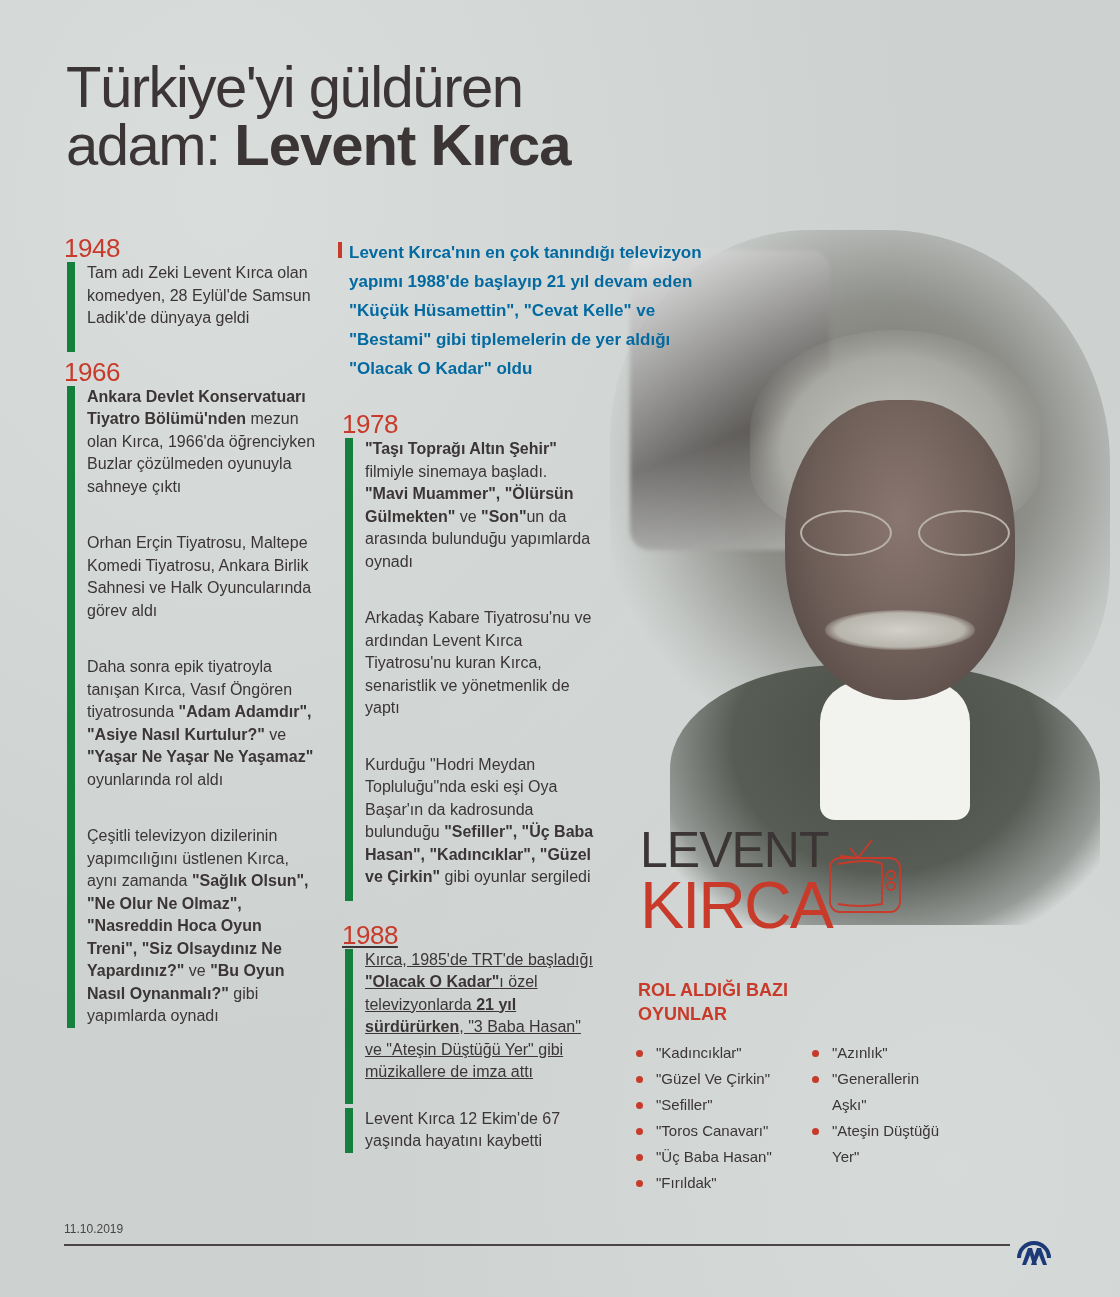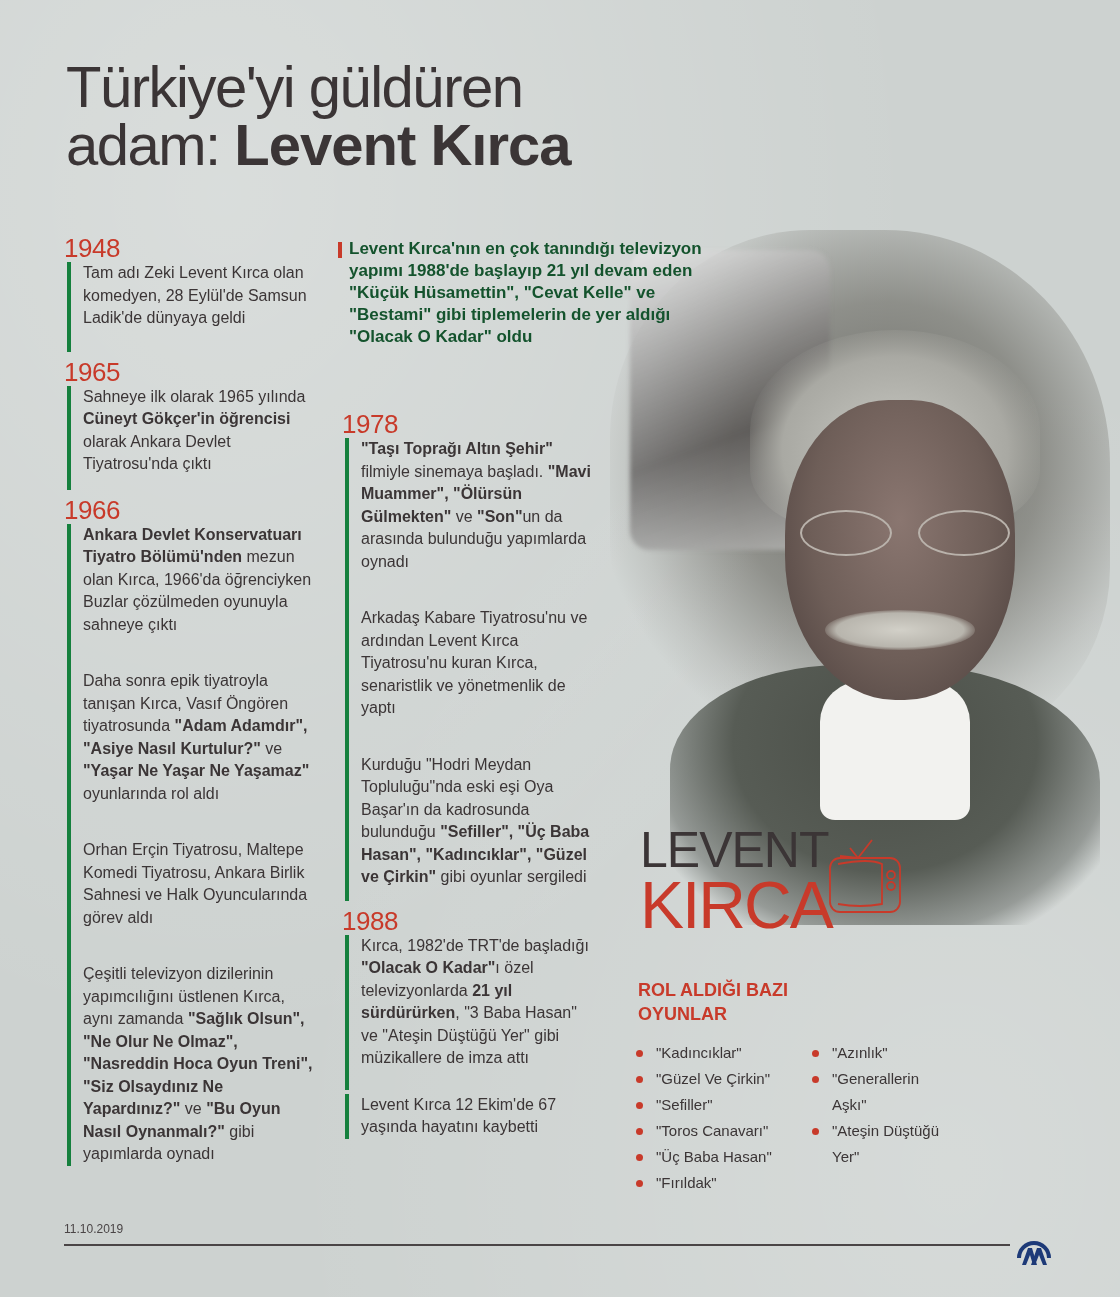--- a/index.html
+++ b/index.html
@@ -53,33 +53,33 @@
     background: #f2f2ef; border-radius: 30% 30% 10% 10%; }
 
   
   .col { position: absolute; }
   .entry { position: relative; }
   .year {
     color: #c83a2a; font-size: 26px; line-height: 28px; font-weight: 400;
     letter-spacing: -0.5px; margin-left: -2px;
   }
   .body {
-    border-left: 4px solid #15803d;
+    border-left: 8px solid #15803d;
     padding-left: 12px; margin-left: 1px;
     font-size: 16px; line-height: 22.5px; color: #3b3536;
   }
   .body p + p { margin-top: 34px; }
   .body b { font-weight: 700; }
 
   .left-col { left: 66px; top: 234px; width: 250px; }
   .mid-col  { left: 344px; top: 410px; width: 250px; }
 
   .intro {
     position: absolute; left: 338px; top: 238px; width: 380px;
-    font-size: 17px; line-height: 22px; font-weight: 700; color: #14532d;
+    font-size: 17px; line-height: 29px; font-weight: 700; color: #0369a1;
     padding-left: 11px;
   }
   .intro::before {
     content: ""; position: absolute; left: 0; top: 4px; width: 4px; height: 16px; background: #c83a2a;
   }
 
   
   .logo { position: absolute; left: 640px; top: 828px; }
   .logo .l1 { font-size: 50px; line-height: 44px; color: #3b3536; letter-spacing: -1px; }
   .logo .l2 { font-size: 66px; line-height: 62px; color: #c83a2a; letter-spacing: -2px; margin-top: 2px; }
@@ -128,49 +128,43 @@
 <div class="intro">Levent Kırca'nın en çok tanındığı televizyon yapımı 1988'de başlayıp 21 yıl devam eden "Küçük Hüsamettin", "Cevat Kelle" ve "Bestami" gibi tiplemelerin de yer aldığı "Olacak O Kadar" oldu</div>
 
 <div class="col left-col">
   <div class="entry">
     <div class="year">1948</div>
     <div class="body" style="padding-bottom:22px;">
       <p>Tam adı Zeki Levent Kırca olan komedyen, 28 Eylül'de Samsun Ladik'de dünyaya geldi</p>
     </div>
   </div>
   <div class="entry" style="margin-top:6px;">
-    <div class="year">1965</div>
-    <div class="body" style="padding-bottom:14px;">
-      <p><span>Sahneye ilk olarak 1965 yılında </span><b>Cüneyt Gökçer'in öğrencisi</b><span> olarak Ankara Devlet Tiyatrosu'nda çıktı</span></p>
-    </div>
-  </div>
-  <div class="entry" style="margin-top:6px;">
     <div class="year">1966</div>
     <div class="body">
       <p><b>Ankara Devlet Konservatuarı Tiyatro Bölümü'nden</b><span> mezun olan Kırca, 1966'da öğrenciyken Buzlar çözülmeden oyunuyla sahneye çıktı</span></p>
+      <p>Orhan Erçin Tiyatrosu, Maltepe Komedi Tiyatrosu, Ankara Birlik Sahnesi ve Halk Oyuncularında görev aldı</p>
       <p><span>Daha sonra epik tiyatroyla tanışan Kırca, Vasıf Öngören tiyatrosunda </span><b>"Adam Adamdır", "Asiye Nasıl Kurtulur?"</b><span> ve </span><b>"Yaşar Ne Yaşar Ne Yaşamaz"</b><span> oyunlarında rol aldı</span></p>
-      <p>Orhan Erçin Tiyatrosu, Maltepe Komedi Tiyatrosu, Ankara Birlik Sahnesi ve Halk Oyuncularında görev aldı</p>
       <p><span>Çeşitli televizyon dizilerinin yapımcılığını üstlenen Kırca, aynı zamanda </span><b>"Sağlık Olsun", "Ne Olur Ne Olmaz", "Nasreddin Hoca Oyun Treni", "Siz Olsaydınız Ne Yapardınız?"</b><span> ve </span><b>"Bu Oyun Nasıl Oynanmalı?"</b><span> gibi yapımlarda oynadı</span></p>
     </div>
   </div>
 </div>
 
 <div class="col mid-col">
   <div class="entry">
     <div class="year">1978</div>
     <div class="body" style="padding-bottom:12px;">
       <p><b>"Taşı Toprağı Altın Şehir"</b><span> filmiyle sinemaya başladı. </span><b>"Mavi Muammer", "Ölürsün Gülmekten"</b><span> ve </span><b>"Son"</b><span>un da arasında bulunduğu yapımlarda oynadı</span></p>
       <p>Arkadaş Kabare Tiyatrosu'nu ve ardından Levent Kırca Tiyatrosu'nu kuran Kırca, senaristlik ve yönetmenlik de yaptı</p>
       <p><span>Kurduğu "Hodri Meydan Topluluğu"nda eski eşi Oya Başar'ın da kadrosunda bulunduğu </span><b>"Sefiller", "Üç Baba Hasan", "Kadıncıklar", "Güzel ve Çirkin"</b><span> gibi oyunlar sergiledi</span></p>
     </div>
   </div>
-  <div class="entry" style="margin-top:6px;">
+  <div class="entry" style="margin-top:20px;text-decoration:underline;">
     <div class="year">1988</div>
     <div class="body" style="padding-bottom:20px;">
-      <p><span>Kırca, 1982'de TRT'de başladığı </span><b>"Olacak O Kadar"</b><span>ı özel televizyonlarda </span><b>21 yıl sürdürürken</b><span>, "3 Baba Hasan" ve "Ateşin Düştüğü Yer" gibi müzikallere de imza attı</span></p>
+      <p><span>Kırca, 1985'de TRT'de başladığı </span><b>"Olacak O Kadar"</b><span>ı özel televizyonlarda </span><b>21 yıl sürdürürken</b><span>, "3 Baba Hasan" ve "Ateşin Düştüğü Yer" gibi müzikallere de imza attı</span></p>
     </div>
   </div>
   <div class="entry" style="margin-top:4px;">
     <div class="body">
       <p>Levent Kırca 12 Ekim'de 67 yaşında hayatını kaybetti</p>
     </div>
   </div>
 </div>
 
 <div class="logo">

